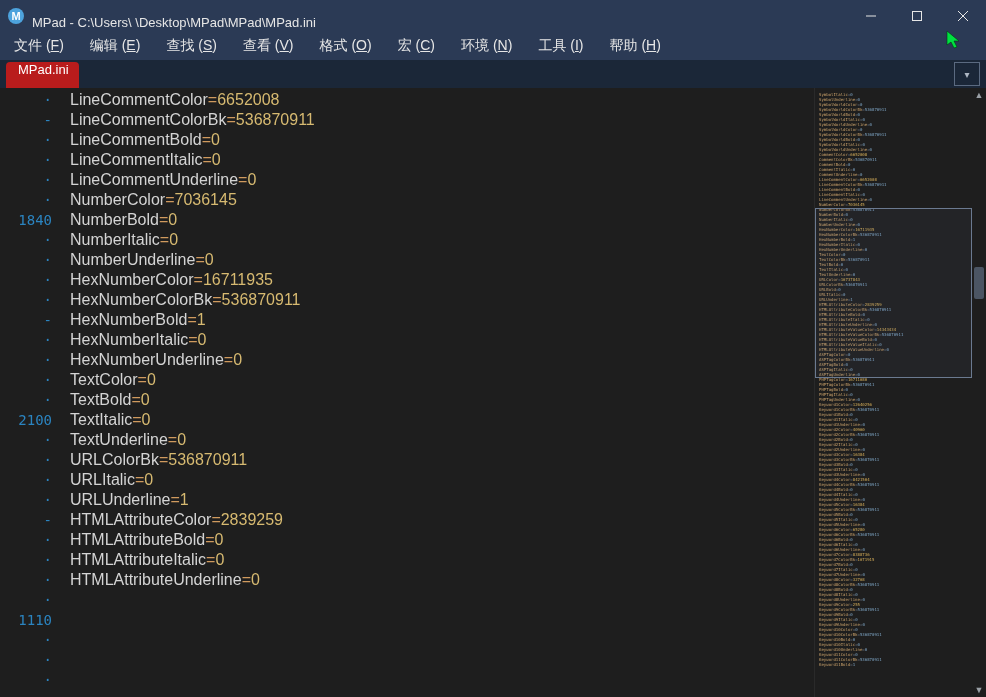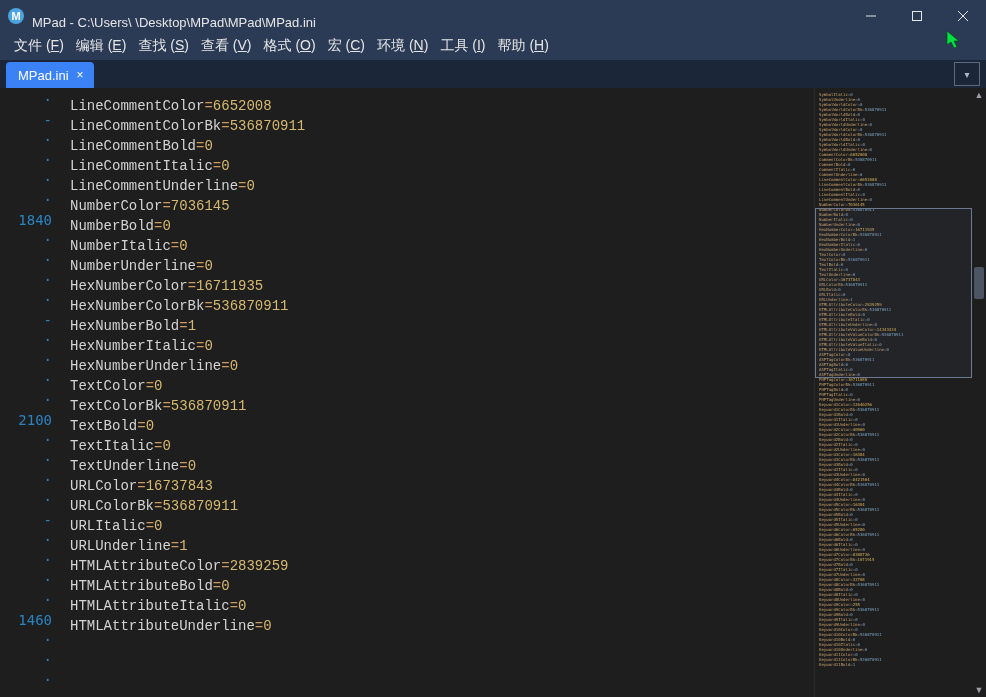--- a/index.html
+++ b/index.html
@@ -7,35 +7,35 @@
 
   
   .titlebar { height:32px; background:#2b3a55; display:flex; align-items:center; color:#e6e6e6; font-size:13px; }
   .titlebar .app-icon { width:16px; height:16px; background:#4da3dd; border-radius:50%; margin:0 8px; display:flex; align-items:center; justify-content:center; font-size:11px; font-weight:bold; color:#fff; }
   .titlebar .title { flex:0 0 auto;margin-top:13px; }
   .titlebar .spacer { flex:1; }
   .titlebar .win-btn { width:46px; height:32px; display:flex; align-items:center; justify-content:center; font-size:14px; }
   .titlebar .win-btn svg { width:12px; height:12px; stroke:#e6e6e6; stroke-width:1; fill:none; }
 
   
-  .menubar { height:28px; background:#2b3a55; display:flex; align-items:center; padding:0 14px; gap:12px; color:#e6e6e6; font-size:14px; }
+  .menubar { height:28px; background:#2b3a55; display:flex; align-items:center; padding:0 14px; gap:26px; color:#e6e6e6; font-size:14px; }
   .menubar span u { text-decoration:underline; }
 
   
   .tabstrip { height:28px; background:#1b2738; display:flex; align-items:flex-end; }
-  .tab { height:26px; padding:0 10px 0 12px; background:#3b82f6; color:#fff; font-size:13px; display:flex; align-items:center; gap:8px; border-top-left-radius:4px; border-top-right-radius:4px; margin-left:6px; }
+  .tab { height:26px; padding:0 10px 0 12px; background:#b91c1c; color:#fff; font-size:13px; display:flex; align-items:center; gap:8px; border-top-left-radius:4px; border-top-right-radius:4px; margin-left:6px;flex-direction:column; }
   .tab .close-x { font-size:12px; }
   .tabstrip .spacer { flex:1; }
   .tab-dropdown { width:26px; height:24px; border:1px solid #5b6a80; margin:2px 6px; display:flex; align-items:center; justify-content:center; color:#aeb7c3; font-size:10px; }
 
   
   .editor-area { position:relative; height:calc(697px - 32px - 28px - 28px); display:flex; }
   .gutter { width:60px; background:#1e1e1e; text-align:right; padding-right:8px; font-family:Consolas,monospace; font-size:14px; color:#2b84c0; line-height:20px; padding-top:2px; }
   .gutter div { height:20px; }
-  .code { flex:1; font-family:Liberation Mono, monospace; font-size:14px; line-height:20px; padding-top:8px; padding-left:10px; color:#d4d4d4; }
+  .code { flex:1; font-family:Liberation Sans, sans-serif; font-size:16px; line-height:20px; padding-top:2px; padding-left:10px; color:#d4d4d4; }
   .code .row { height:20px; white-space:pre; }
   .code .key { color:#d4d4d4; }
   .code .eq  { color:#d09a5e; }
   .code .val { color:#d7ba71; }
 
   
   .minimap { width:158px; background:#1e1e1e; border-left:1px solid #2a2a2a; overflow:hidden; font-family:Consolas,monospace; font-size:4px; line-height:5px; color:#808fa6; padding:4px 4px; position:relative; }
   .minimap .mmline { white-space:pre; }
   .minimap .mmk { color:#c8a06a; }
   .minimap .mmv { color:#7fa7c7; }
@@ -118,46 +118,44 @@
       <div>2100</div>
       <div>·</div>
       <div>·</div>
       <div>·</div>
       <div>·</div>
       <div>-</div>
       <div>·</div>
       <div>·</div>
       <div>·</div>
       <div>·</div>
-      <div>1460</div>
+      <div>1110</div>
       <div>·</div>
       <div>·</div>
       <div>·</div>
     </div>
   <div class="code" id="code">
       <div class="row"><span class="key">LineCommentColor</span><span class="eq">=</span><span class="val">6652008</span></div>
       <div class="row"><span class="key">LineCommentColorBk</span><span class="eq">=</span><span class="val">536870911</span></div>
       <div class="row"><span class="key">LineCommentBold</span><span class="eq">=</span><span class="val">0</span></div>
       <div class="row"><span class="key">LineCommentItalic</span><span class="eq">=</span><span class="val">0</span></div>
       <div class="row"><span class="key">LineCommentUnderline</span><span class="eq">=</span><span class="val">0</span></div>
       <div class="row"><span class="key">NumberColor</span><span class="eq">=</span><span class="val">7036145</span></div>
       <div class="row"><span class="key">NumberBold</span><span class="eq">=</span><span class="val">0</span></div>
       <div class="row"><span class="key">NumberItalic</span><span class="eq">=</span><span class="val">0</span></div>
       <div class="row"><span class="key">NumberUnderline</span><span class="eq">=</span><span class="val">0</span></div>
       <div class="row"><span class="key">HexNumberColor</span><span class="eq">=</span><span class="val">16711935</span></div>
       <div class="row"><span class="key">HexNumberColorBk</span><span class="eq">=</span><span class="val">536870911</span></div>
       <div class="row"><span class="key">HexNumberBold</span><span class="eq">=</span><span class="val">1</span></div>
       <div class="row"><span class="key">HexNumberItalic</span><span class="eq">=</span><span class="val">0</span></div>
       <div class="row"><span class="key">HexNumberUnderline</span><span class="eq">=</span><span class="val">0</span></div>
       <div class="row"><span class="key">TextColor</span><span class="eq">=</span><span class="val">0</span></div>
-      <div class="row"><span class="key">TextColorBk</span><span class="eq">=</span><span class="val">536870911</span></div>
       <div class="row"><span class="key">TextBold</span><span class="eq">=</span><span class="val">0</span></div>
       <div class="row"><span class="key">TextItalic</span><span class="eq">=</span><span class="val">0</span></div>
       <div class="row"><span class="key">TextUnderline</span><span class="eq">=</span><span class="val">0</span></div>
-      <div class="row"><span class="key">URLColor</span><span class="eq">=</span><span class="val">16737843</span></div>
       <div class="row"><span class="key">URLColorBk</span><span class="eq">=</span><span class="val">536870911</span></div>
       <div class="row"><span class="key">URLItalic</span><span class="eq">=</span><span class="val">0</span></div>
       <div class="row"><span class="key">URLUnderline</span><span class="eq">=</span><span class="val">1</span></div>
       <div class="row"><span class="key">HTMLAttributeColor</span><span class="eq">=</span><span class="val">2839259</span></div>
       <div class="row"><span class="key">HTMLAttributeBold</span><span class="eq">=</span><span class="val">0</span></div>
       <div class="row"><span class="key">HTMLAttributeItalic</span><span class="eq">=</span><span class="val">0</span></div>
       <div class="row"><span class="key">HTMLAttributeUnderline</span><span class="eq">=</span><span class="val">0</span></div>
     </div>
   <div class="minimap" id="minimap">
     <div class="viewport"></div>

